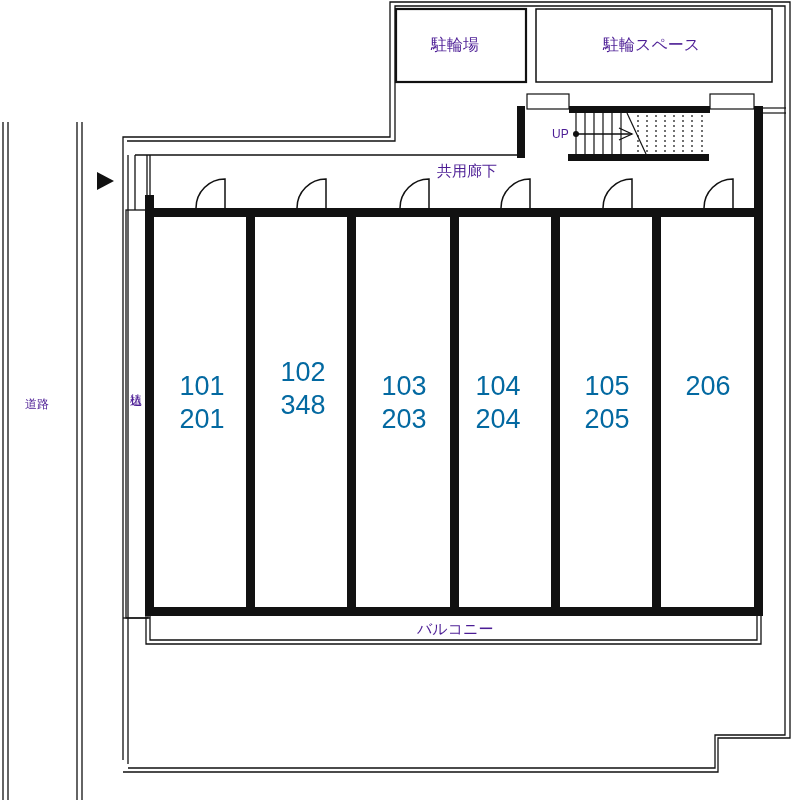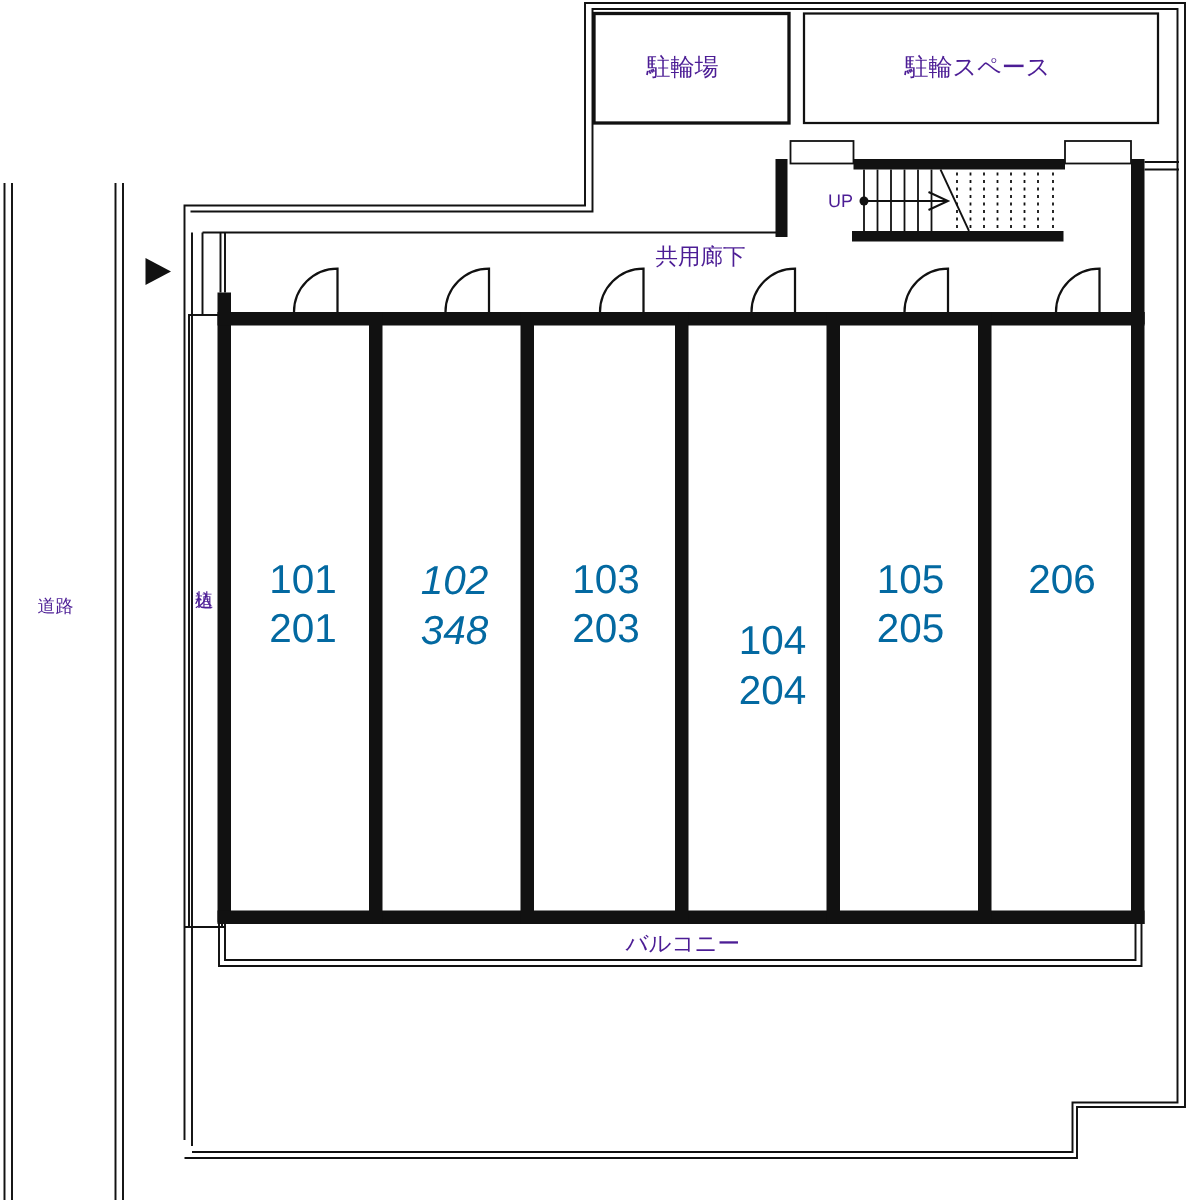--- a/index.html
+++ b/index.html
@@ -110,29 +110,29 @@
 <div class="lbl" style="left:603px; top:35px; font-size:16px;">駐輪スペース</div>
 <div class="lbl tiny" style="left:552px; top:127px; font-family:Liberation Sans, sans-serif;">UP</div>
 <div class="lbl" style="left:437px; top:162px; font-size:15px;">共用廊下</div>
 <div class="lbl vert" style="left:129px; top:384px;">植込</div>
 <div class="lbl" style="left:417px; top:620px; font-size:15px;">バルコニー</div>
 
 <div class="unit-label" style="left:157px; top:370px;">
   <div>101</div>
   <div>201</div>
 </div>
-<div class="unit-label" style="left:258px; top:371px;font-style:italic;">
+<div class="unit-label" style="left:258px; top:356px;">
   <div>102</div>
   <div>348</div>
 </div>
 <div class="unit-label" style="left:359px; top:370px;">
   <div>103</div>
   <div>203</div>
 </div>
-<div class="unit-label" style="left:470px; top:370px;margin-top:41px;">
+<div class="unit-label" style="left:453px; top:370px;">
   <div>104</div>
   <div>204</div>
 </div>
 <div class="unit-label" style="left:562px; top:370px;">
   <div>105</div>
   <div>205</div>
 </div>
 <div class="unit-label" style="left:663px; top:370px;">
   <div>206</div>
 </div>

